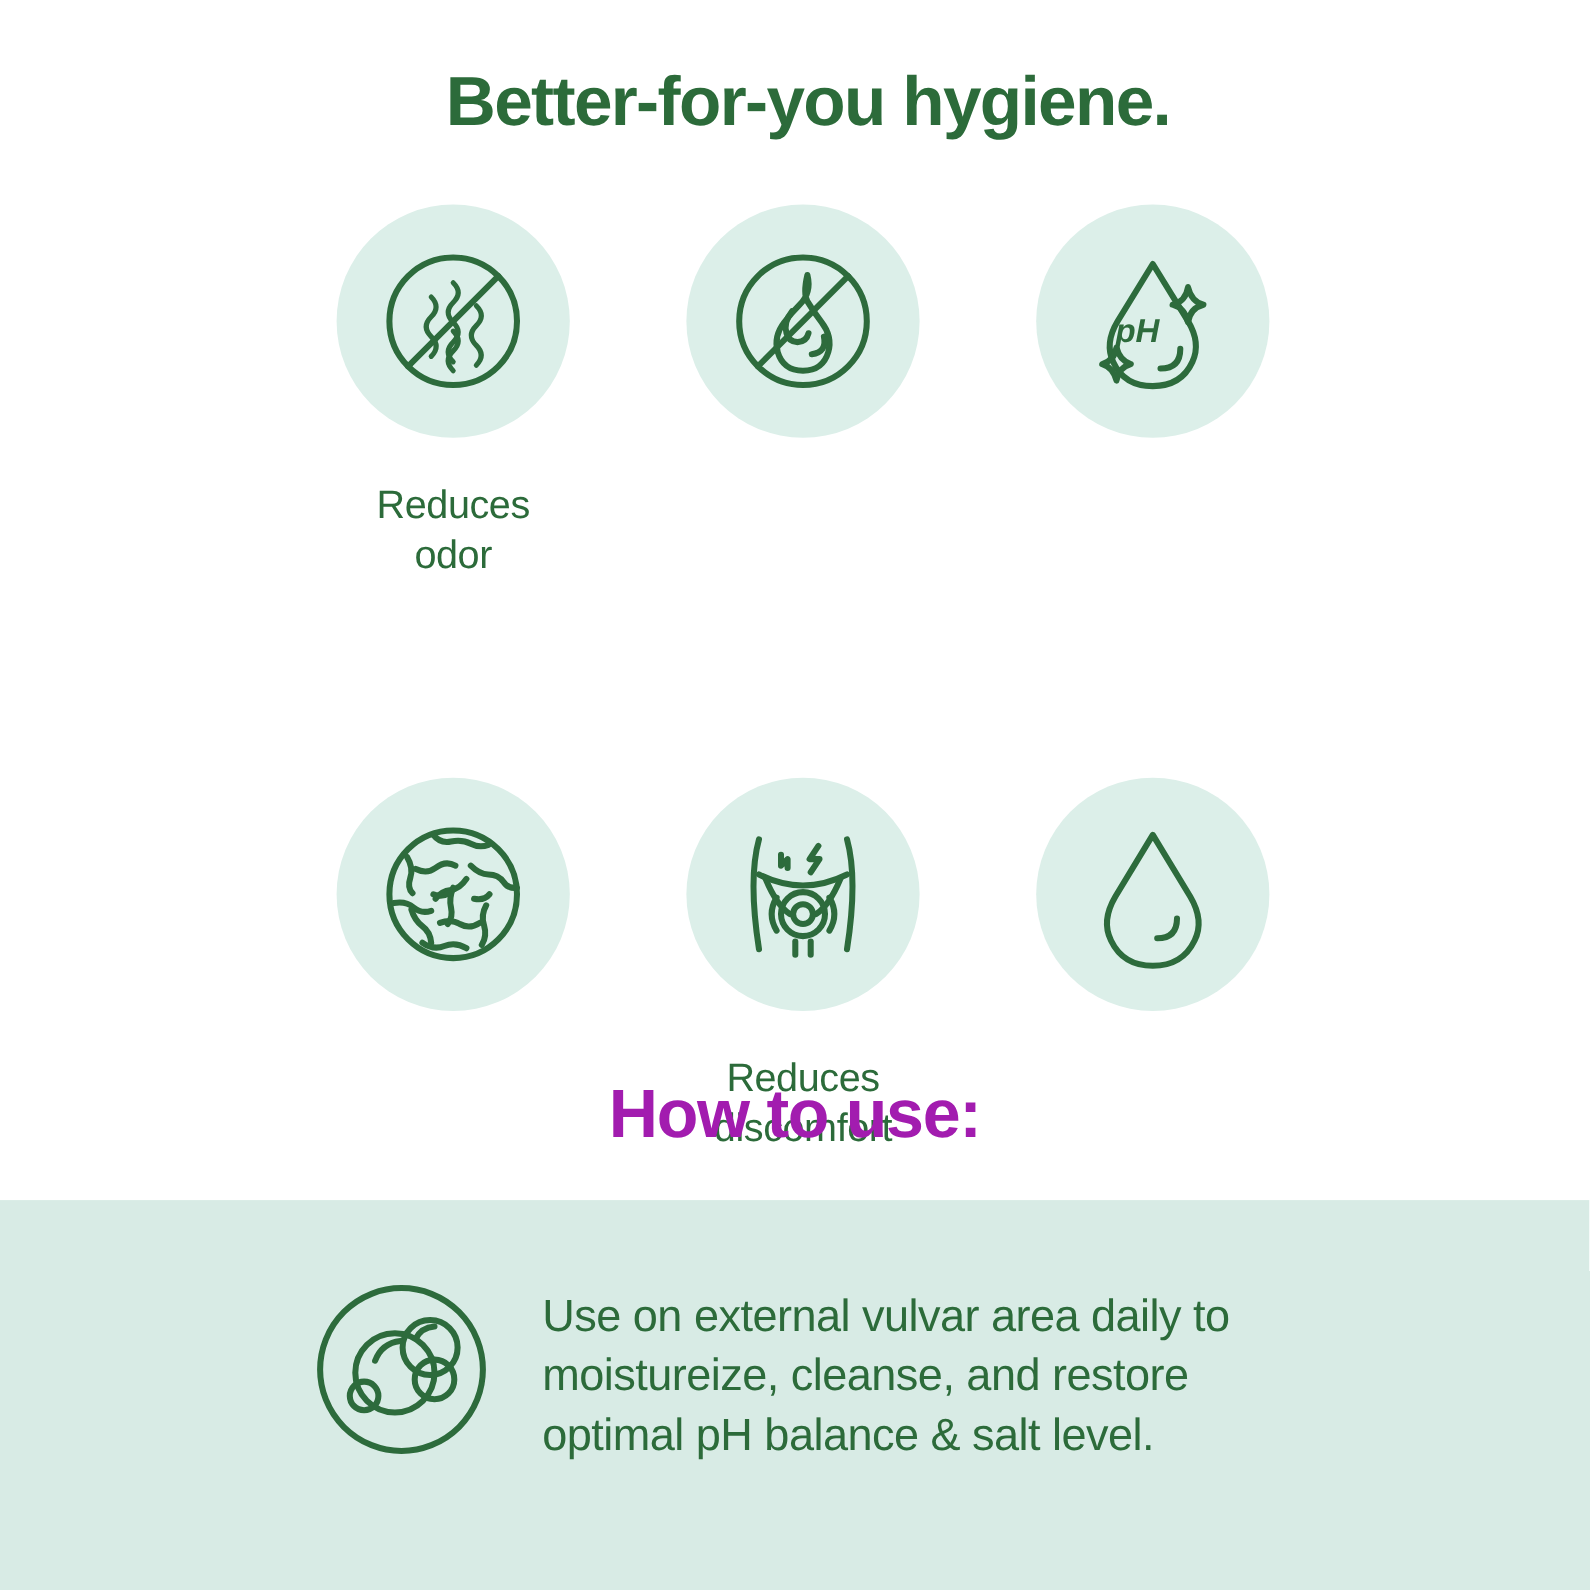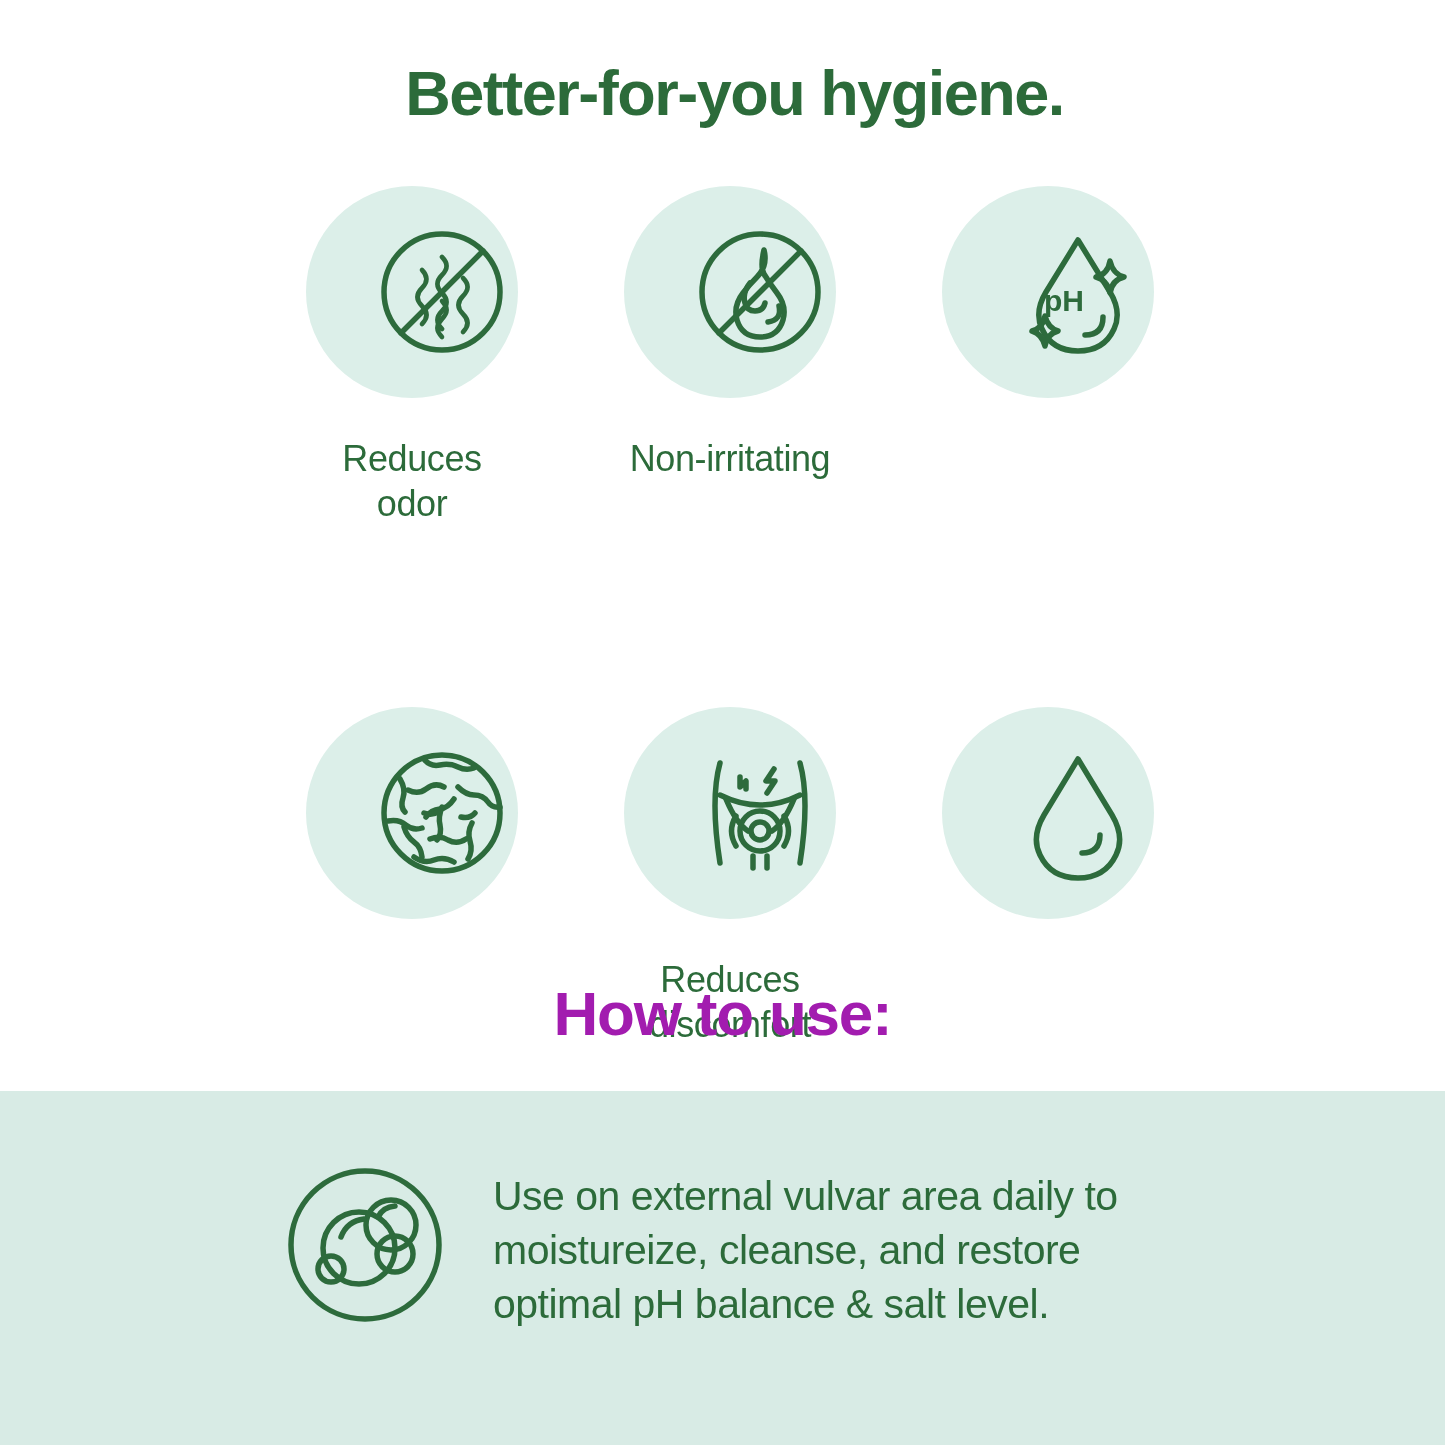--- a/index.html
+++ b/index.html
@@ -49,21 +49,22 @@
     flex-direction: column;
     align-items: center;
   }
   .benefit-icon-circle {
     width: 212px;
     height: 212px;
     border-radius: 50%;
     background: #dcefe9;
     display: flex;
     align-items: center;
-    justify-content: flex-end;
+    justify-content: center;
+    font-style: italic;
   }
   .benefit-icon-circle svg {
     width: 152px;
     height: 152px;
     display: block;
   }
   .benefit-label {
     margin-top: 38px;
     text-align: center;
     font-size: 36px;
@@ -170,21 +171,20 @@
     <div class="benefit-item">
       <div class="benefit-icon-circle">
         <svg viewBox="0 0 152 152">
           <circle class="stroke" cx="76" cy="76" r="58"></circle>
           <line class="stroke" x1="117" y1="35" x2="35" y2="117"></line>
           <path class="stroke" d="M80 34 q4 16 -7 27 q-8 8 -14 16 q-10 13 -6 27 q5 17 23 17 q18 0 23 -17 q4 -14 -6 -27 q-7 -9 -13 -19 q-4 -7 -0 -24 z"></path>
           <path class="stroke" d="M66 67 q-8 10 -5 20 q2 8 10 8 q8 0 10 -8"></path>
           <path class="stroke" d="M95 90 q3 14 -11 16"></path>
         </svg>
       </div>
-      <div class="benefit-label">Non-irritating</div>
     </div>
 
     <div class="benefit-item">
       <div class="benefit-icon-circle">
         <svg viewBox="0 0 152 152">
           <path class="stroke" d="M76 24 q0 0 32 52 q12 20 4 37 q-10 22 -36 22 q-26 0 -36 -22 q-8 -17 4 -37 q32 -52 32 -52 z"></path>
           <text class="ph-text" x="62" y="95" text-anchor="middle">pH</text>
           <path class="stroke" d="M101 101 q0 18 -18 18"></path>
           <path class="stroke" d="M108 45 q3 13 14 16 q-12 3 -14 16 q-3 -13 -14 -16 q12 -3 14 -16 z"></path>
           <path class="stroke" d="M43 100 q3 12 13 15 q-11 3 -13 15 q-3 -12 -13 -15 q11 -3 13 -15 z"></path>

